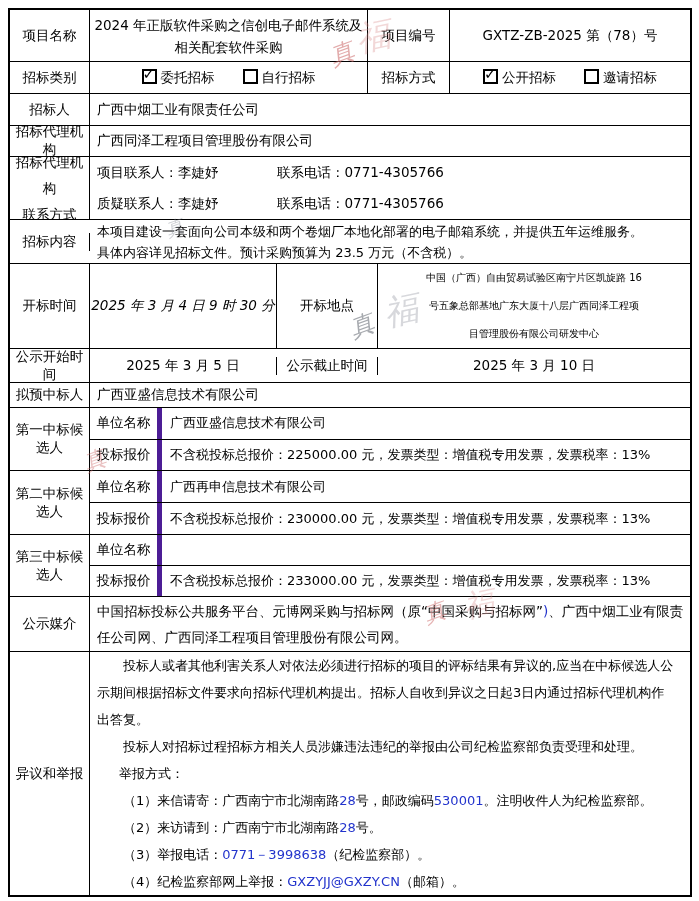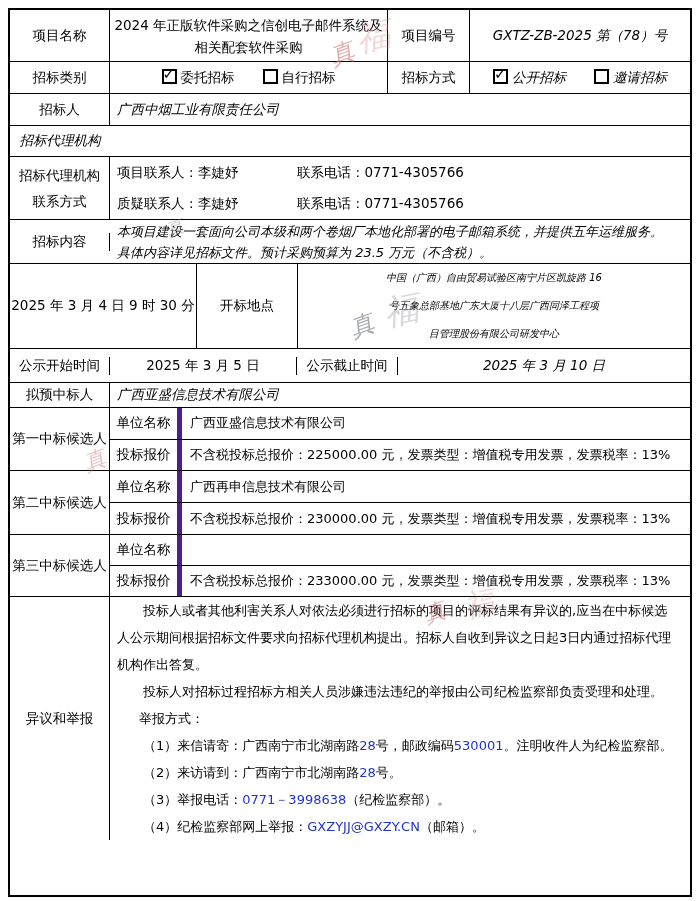--- a/index.html
+++ b/index.html
@@ -13,37 +13,37 @@
     border:2px solid #000;box-sizing:border-box;
     display:flex;flex-direction:column;background:transparent;
   }
   .row{display:flex;border-bottom:1px solid #000;box-sizing:border-box;flex-shrink:0;}
   .row:last-child{border-bottom:none;}
   .cell{
     box-sizing:border-box;border-right:1px solid #000;
     display:flex;align-items:center;justify-content:center;
     text-align:center;overflow:hidden;
   }
-  .cell:last-child{border-right:none;font-style:italic;}
+  .cell:last-child{border-right:none;}
   .cell.left{justify-content:flex-start;text-align:left;padding-left:7px;}
-  .lab{width:100px;flex:none;}
+  .lab{width:80px;flex:none;}
   .fill{flex:1;}
   .pre{white-space:pre-line;}
   
   .r1{height:52px;}  .r1 .c2{width:278px;flex:none;line-height:22px;text-align:center;}
   .r1 .c3{width:82px;flex:none;}
   .r2{height:32px;}
   .r3{height:32px;}  .r3 .c2{width:278px;flex:none;} .r3 .c3{width:82px;flex:none;}
   .r4{height:31px;}
   .r5{height:63px;}  .r5 .lab{line-height:26px;}
   .r5 .body{flex:1;display:flex;flex-direction:column;}
   .r5 .half{flex:1;display:flex;align-items:center;padding-left:7px;}
   .r5 .half .l{display:inline-block;width:180px;flex:none;}
   .r6{height:44px;align-items:center;}  .r6 .fill{line-height:21px;font-size:13px;}
-  .r7{height:85px;}  .r7 .c2{width:187px;flex:none;} .r7 .c3{width:101px;flex:none;}
+  .r7{height:85px;}  .r7 .c2{width:187px;flex:none;font-style:italic;} .r7 .c3{width:101px;flex:none;}
   .r7 .addr{line-height:28px;font-size:10px;}
   .r8{height:34px;align-items:center;}  .r8 .c2{width:187px;flex:none;} .r8 .c3{width:101px;flex:none;}
   .r9{height:25px;}
   .grp{}
   .g1{height:63px;} .g2{height:64px;} .g3{height:62px;}
   .gbody{flex:1;display:flex;flex-direction:column;}
   .gsub{display:flex;flex:1;}
   .gsub.first{border-bottom:1px solid #000;}
   .slab{width:72px;flex:none;box-sizing:border-box;border-right:5px solid #4c1d95;
         display:flex;align-items:center;justify-content:center;}
@@ -99,20 +99,21 @@
     </div>
   </div>
 
   <div class="row r2">
     <div class="cell lab">招标人</div>
     <div class="cell fill left">广西中烟工业有限责任公司</div>
   </div>
 
   <div class="row r4">
     <div class="cell lab">招标代理机构</div>
+    <div class="cell fill left">广西同泽工程项目管理股份有限公司</div>
   </div>
 
   <div class="row r5">
     <div class="cell lab pre">招标代理机构
 联系方式</div>
     <div class="body">
       <div class="half">
         <span class="l">项目联系人：李婕妤</span>
         <span>联系电话：0771-4305766</span>
       </div>
@@ -123,20 +124,21 @@
     </div>
   </div>
 
   <div class="row r6">
     <div class="cell lab">招标内容</div>
     <div class="cell fill left pre">本项目建设一套面向公司本级和两个卷烟厂本地化部署的电子邮箱系统，并提供五年运维服务。
 具体内容详见招标文件。预计采购预算为 23.5 万元（不含税）。</div>
   </div>
 
   <div class="row r7">
+    <div class="cell lab">开标时间</div>
     <div class="cell c2">2025 年 3 月 4 日 9 时 30 分</div>
     <div class="cell c3">开标地点</div>
     <div class="cell fill pre addr">中国（广西）自由贸易试验区南宁片区凯旋路 16
 号五象总部基地广东大厦十八层广西同泽工程项
 目管理股份有限公司研发中心</div>
   </div>
 
   <div class="row r8">
     <div class="cell lab">公示开始时间</div>
     <div class="cell c2">2025 年 3 月 5 日</div>
@@ -183,20 +185,28 @@
       <div class="gsub first">
         <div class="slab">单位名称</div>
       </div>
       <div class="gsub">
         <div class="slab">投标报价</div>
         <div class="sval">不含税投标总报价：233000.00 元，发票类型：增值税专用发票，发票税率：13%</div>
       </div>
     </div>
   </div>
 
+  <div class="row r13">
+    <div class="cell lab">公示媒介</div>
+    <div class="cell fill left" style="display:block;display:flex;align-items:center;">
+      <span style="display:inline-block;">
+        <span>中国招标投标公共服务平台、元博网采购与招标网（原“中国采购与招标网”</span><span class="blue">)</span><span>、广西中烟工业有限责任公司网、广西同泽工程项目管理股份有限公司网。</span>
+      </span>
+    </div>
+  </div>
 
   <div class="row r14">
     <div class="cell lab">异议和举报</div>
     <div class="obj">
       <div class="indent">投标人或者其他利害关系人对依法必须进行招标的项目的评标结果有异议的,应当在中标候选人公示期间根据招标文件要求向招标代理机构提出。招标人自收到异议之日起3日内通过招标代理机构作出答复。</div>
       <div class="indent">投标人对招标过程招标方相关人员涉嫌违法违纪的举报由公司纪检监察部负责受理和处理。</div>
       <div class="mode">举报方式：</div>
       <div class="itm">
         <span>（1）来信请寄：广西南宁市北湖南路</span><span class="blue">28</span><span>号，邮政编码</span><span class="blue">530001</span><span>。注明收件人为纪检监察部。</span>
       </div>

